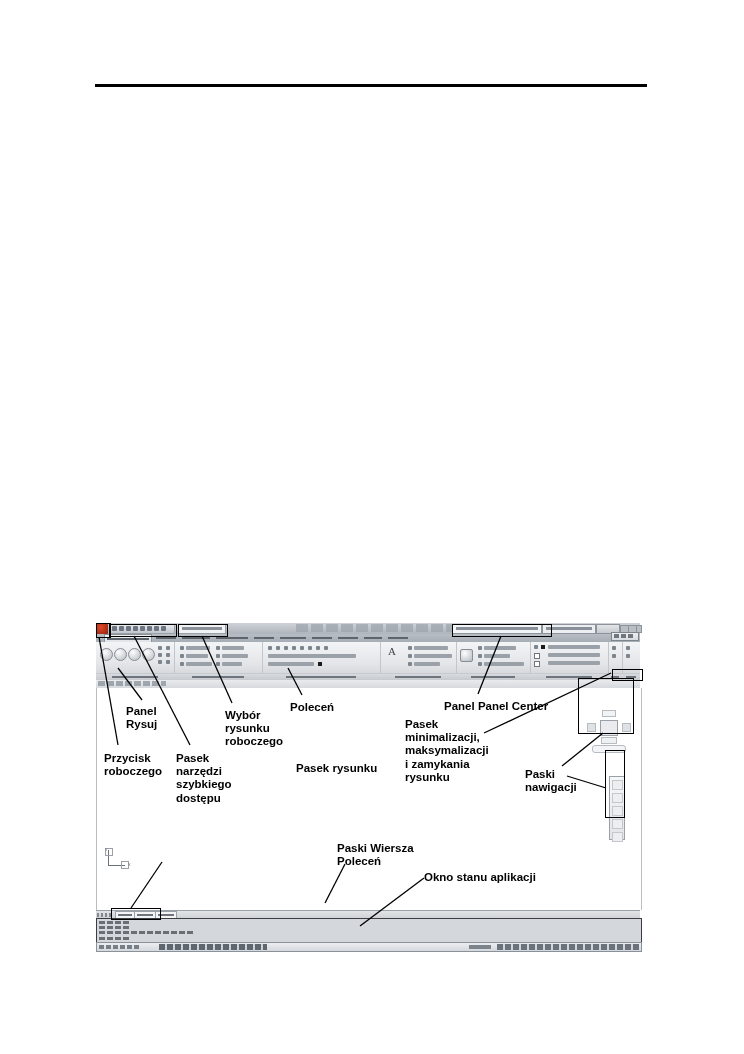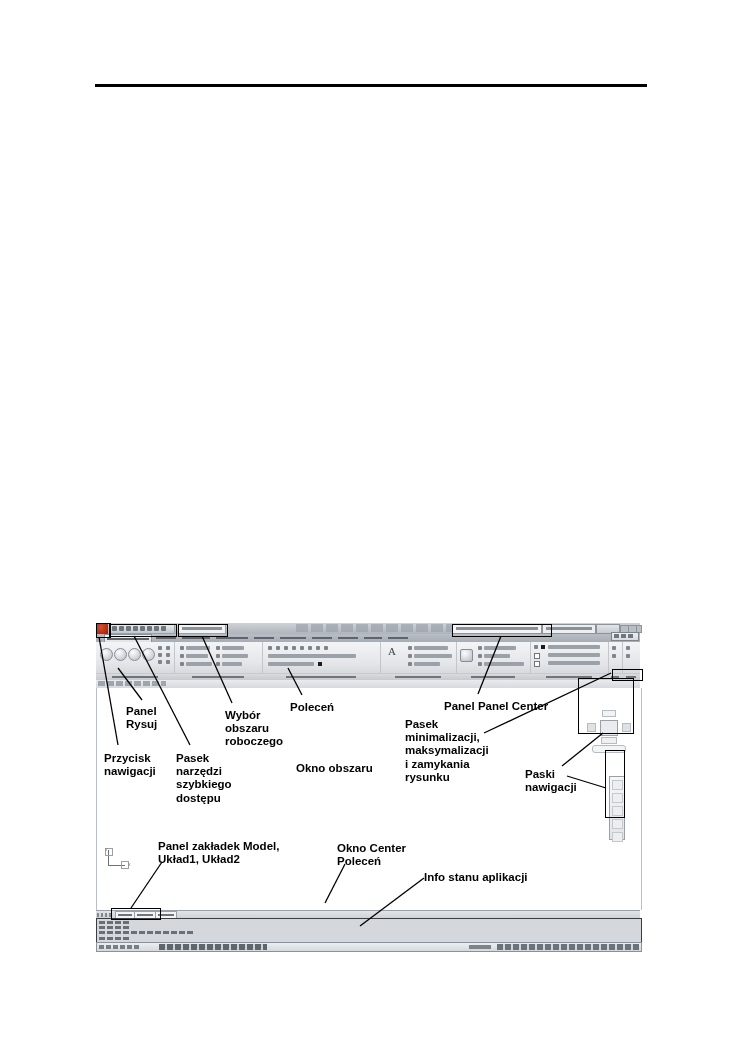--- a/index.html
+++ b/index.html
@@ -420,39 +420,37 @@
 
       <line x1="162" y1="862" x2="131" y2="908"></line>
 
       <line x1="345" y1="864" x2="325" y2="903"></line>
 
       <line x1="424" y1="878" x2="360" y2="926"></line>
     </g>
   </svg>
 
   <div class="lbl" style="left:104px;top:752px;">Przycisk
-nawigacji</div>
+roboczego</div>
   <div class="lbl" style="left:126px;top:705px;">Panel
 Rysuj</div>
   <div class="lbl" style="left:176px;top:752px;">Pasek
 narzędzi
 szybkiego
 dostępu</div>
   <div class="lbl" style="left:225px;top:709px;">Wybór
-obszaru
+rysunku
 roboczego</div>
   <div class="lbl" style="left:290px;top:701px;">Poleceń</div>
-  <div class="lbl" style="left:296px;top:762px;">Okno obszaru</div>
+  <div class="lbl" style="left:296px;top:762px;">Pasek rysunku</div>
   <div class="lbl" style="left:444px;top:700px;">Panel Panel Center</div>
   <div class="lbl" style="left:405px;top:718px;">Pasek
 minimalizacji,
 maksymalizacji
 i zamykania
 rysunku</div>
   <div class="lbl" style="left:525px;top:768px;">Paski
 nawigacji</div>
-  <div class="lbl" style="left:158px;top:840px;">Panel zakładek Model,
-Układ1, Układ2</div>
-  <div class="lbl" style="left:337px;top:842px;">Okno Center
+  <div class="lbl" style="left:337px;top:842px;">Paski Wiersza
 Poleceń</div>
-  <div class="lbl" style="left:424px;top:871px;">Info stanu aplikacji</div>
+  <div class="lbl" style="left:424px;top:871px;">Okno stanu aplikacji</div>
 
 </div>
 
 </body></html>

